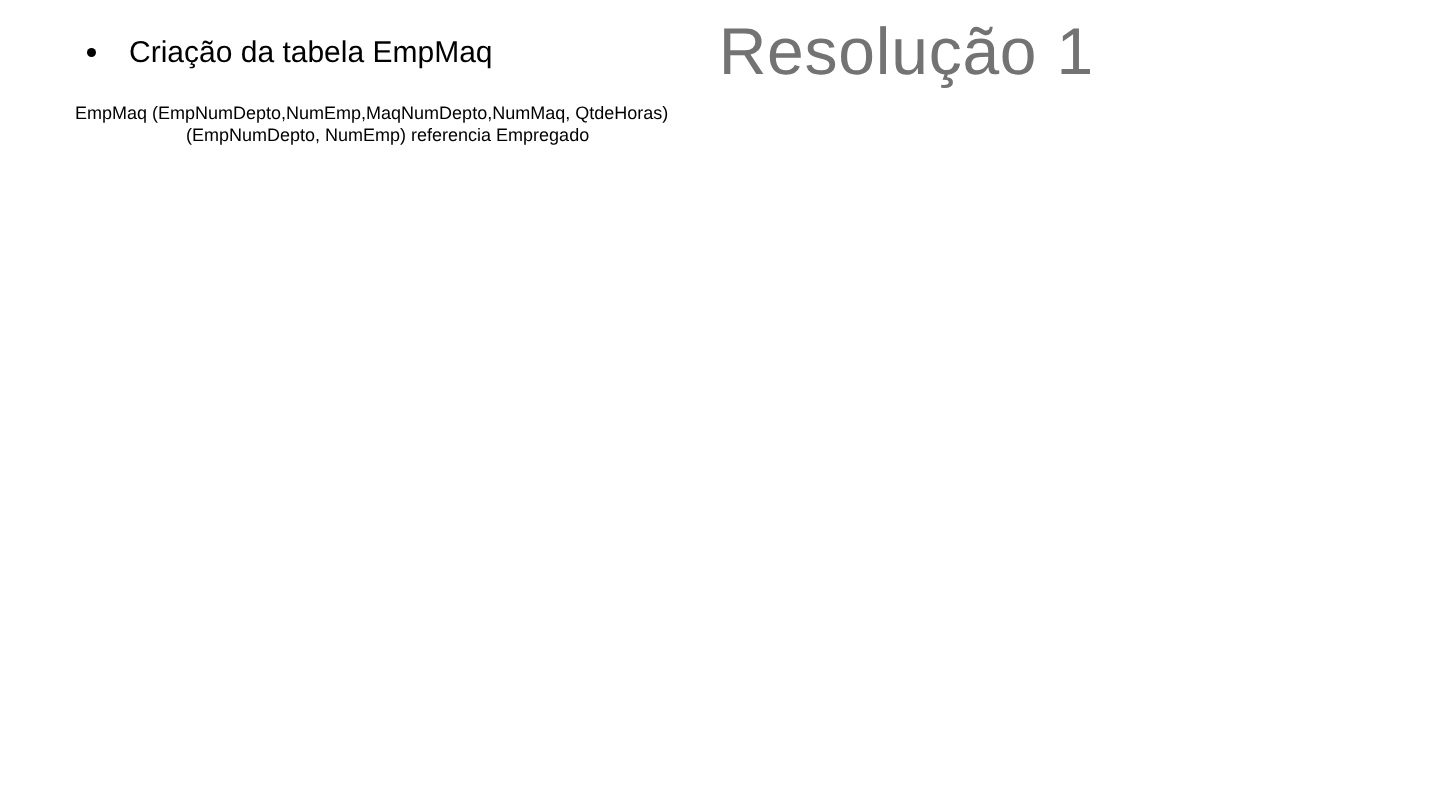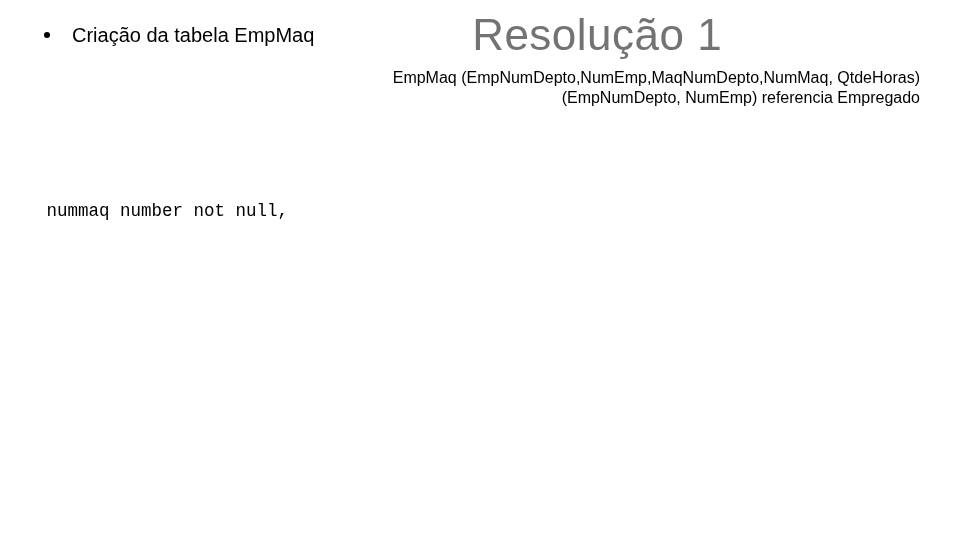--- a/index.html
+++ b/index.html
@@ -8,21 +8,21 @@
     width: 960px;
     height: 541px;
     background: #ffffff;
     font-family: Arial, Helvetica, sans-serif;
     overflow: hidden;
   }
   .page {
     position: relative;
     width: 960px;
     height: 541px;
-    padding: 10px 40px 0 36px;
+    padding: 10px 40px 0 50px;
     box-sizing: border-box;
   }
   .title-row {
     display: flex;
     align-items: center;
     margin-bottom: 8px;
   }
   .bullet-col {
     flex: 0 0 auto;
     display: flex;
@@ -46,24 +46,23 @@
     text-align: center;
     font-size: 44px;
     font-weight: 400;
     color: #737373;
     letter-spacing: 0.5px;
     margin-left: -40px; 
   }
   .schema-block {
     margin-top: 6px;
     margin-left: 0;
-    font-size: 16px;
+    font-size: 12px;
     color: #000;
     line-height: 1.25;
-    text-align: right;
   }
   .schema-line {
     white-space: pre;
   }
   .indent {
     padding-left: 74px;
   }
   .code-block {
     margin-top: 50px;
     font-family: "Courier New", Courier, monospace;
@@ -85,21 +84,20 @@
     </div>
     <div class="title">Resolução 1</div>
   </div>
 
   <div class="schema-block">
     <div class="schema-line">EmpMaq (EmpNumDepto,NumEmp,MaqNumDepto,NumMaq, QtdeHoras)</div>
     <div class="schema-line indent">(EmpNumDepto, NumEmp) referencia Empregado</div>
   </div>
 
   <div class="code-block">
-    <div> nummaq number not null,</div>
     
     
     
     
     
     
     
   </div>
 
 </div>

